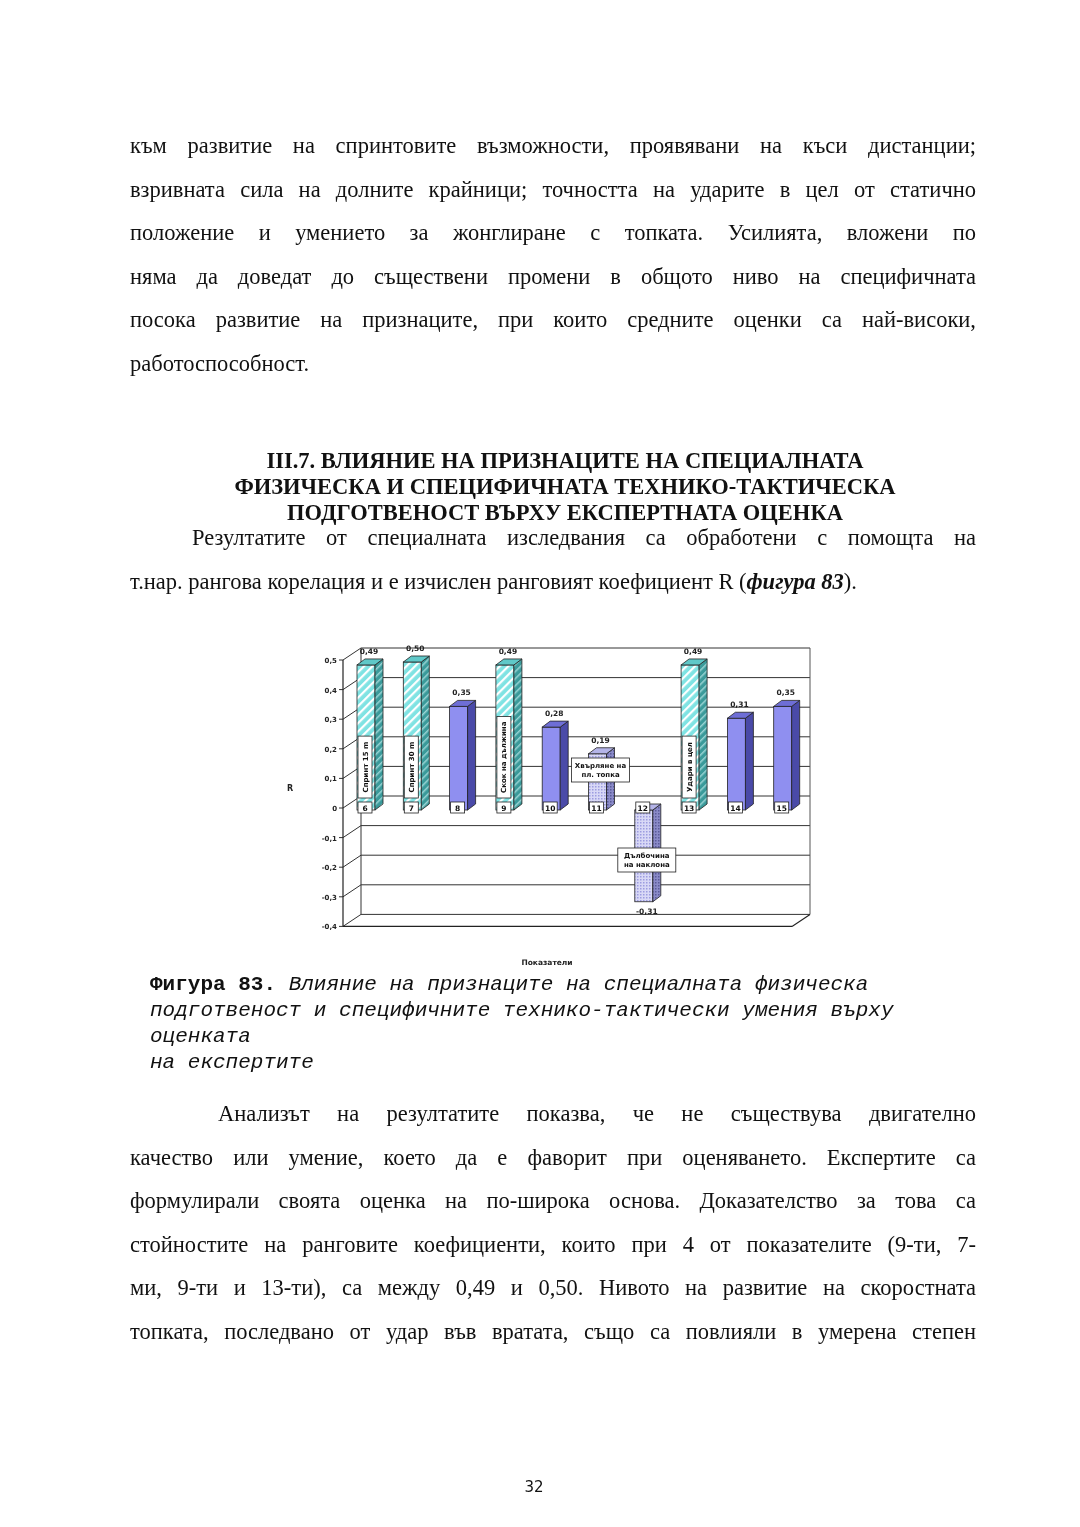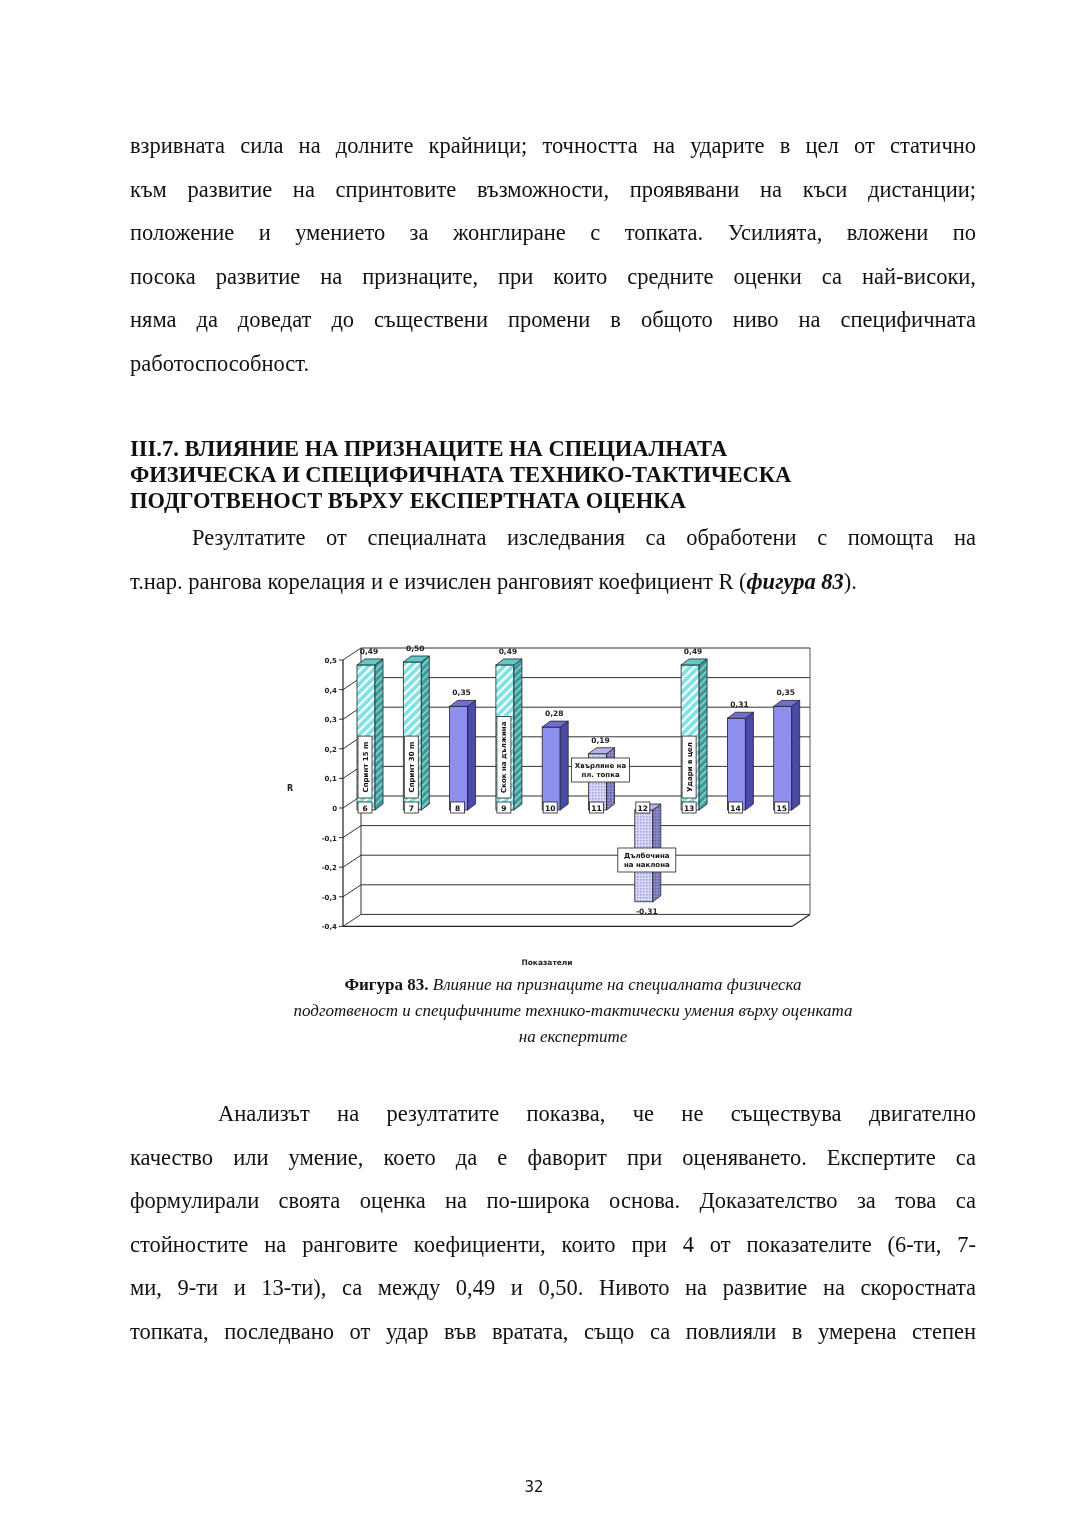--- a/index.html
+++ b/index.html
@@ -1,38 +1,38 @@
 <!DOCTYPE html>
 <html><head>
 <meta charset="utf-8">
 <style>
   html, body { margin: 0; padding: 0; background: #ffffff; }
   body { width: 1080px; height: 1527px; position: relative; overflow: hidden; font-family: "Liberation Serif", serif; color: #111; }
   .para { position: absolute; left: 130px; width: 846px; font-size: 22.5px; line-height: 43.5px; text-align: justify; margin: 0; }
   .para .line { display: block; text-align: justify; text-align-last: justify; height: 43.5px; white-space: nowrap; }
   .para .line.last { text-align-last: left; }
-  .heading { position: absolute; left: 130px; top: 436px; width: 846px; font-size: 22.5px; font-weight: bold; line-height: 26px; margin: 0; }
+  .heading { position: absolute; left: 130px; top: 436px; width: 846px; font-size: 22.5px; font-weight: bold; line-height: 26px; margin: 12px; text-align: center; }
   .heading span { display: block; }
-  .caption { position: absolute; left: 150px; width: 846px; top: 972px; text-align: center; font-size: 17px; line-height: 26px; }
+  .caption { position: absolute; left: 150px; width: 846px; top: 972px; font-size: 21px; line-height: 26px; font-family: Liberation Mono, monospace; }
   .caption .line { display: block; }
   .caption b { font-weight: bold; font-style: normal; }
   .caption i { font-style: italic; }
   .page-num { position: absolute; top: 1478px; left: 0; width: 1068px; text-align: center; font-family: "DejaVu Sans", sans-serif; font-size: 15px; }
   #chart { position: absolute; left: 280px; top: 630px; }
   .chart-text { font-family: "DejaVu Sans", sans-serif; font-weight: bold; }
 </style>
 </head>
 <body>
 
 <div class="para" style="top:124px;">
+  <span class="line">към развитие на спринтовите възможности, проявявани на къси дистанции;</span>
   <span class="line">взривната сила на долните крайници; точността на ударите в цел от статично</span>
-  <span class="line">към развитие на спринтовите възможности, проявявани на къси дистанции;</span>
   <span class="line">положение и умението за жонглиране с топката. Усилията, вложени по</span>
+  <span class="line">няма да доведат до съществени промени в общото ниво на специфичната</span>
   <span class="line">посока развитие на признаците, при които средните оценки са най-високи,</span>
-  <span class="line">няма да доведат до съществени промени в общото ниво на специфичната</span>
   <span class="line last">работоспособност.</span>
 </div>
 
 <h2 class="heading">
   <span>III.7. ВЛИЯНИЕ НА ПРИЗНАЦИТЕ НА СПЕЦИАЛНАТА</span>
   <span>ФИЗИЧЕСКА И СПЕЦИФИЧНАТА ТЕХНИКО-ТАКТИЧЕСКА</span>
   <span>ПОДГОТВЕНОСТ ВЪРХУ ЕКСПЕРТНАТА ОЦЕНКА</span>
 </h2>
 
 <div class="para" style="top:516px;">
@@ -187,18 +187,18 @@
 <div class="caption">
   <span class="line"><b>Фигура 83.</b><i> Влияние на признаците  на специалната физическа</i></span>
   <span class="line"><i>подготвеност и специфичните технико-тактически умения върху оценката</i></span>
   <span class="line"><i>на експертите</i></span>
 </div>
 
 <div class="para" style="top:1092px;">
   <span class="line" style="padding-left:88px; box-sizing:border-box; width:846px;"><span>Анализът на резултатите показва, че не съществува двигателно</span></span>
   <span class="line">качество или умение, което да е фаворит при оценяването. Експертите са</span>
   <span class="line">формулирали своята оценка на по-широка основа. Доказателство за това са</span>
-  <span class="line">стойностите на ранговите коефициенти, които при 4 от показателите (6-ти, 7-</span>
+  <span class="line">стойностите на ранговите коефициенти, които при 4 от показателите (9-ти, 7-</span>
   <span class="line">ми, 9-ти и 13-ти), са между 0,49 и 0,50. Нивото на развитие на скоростната</span>
   <span class="line">топката, последвано от удар във вратата, също са повлияли в умерена степен</span>
 </div>
 
 <div class="page-num">32</div>
 
 </body></html>

